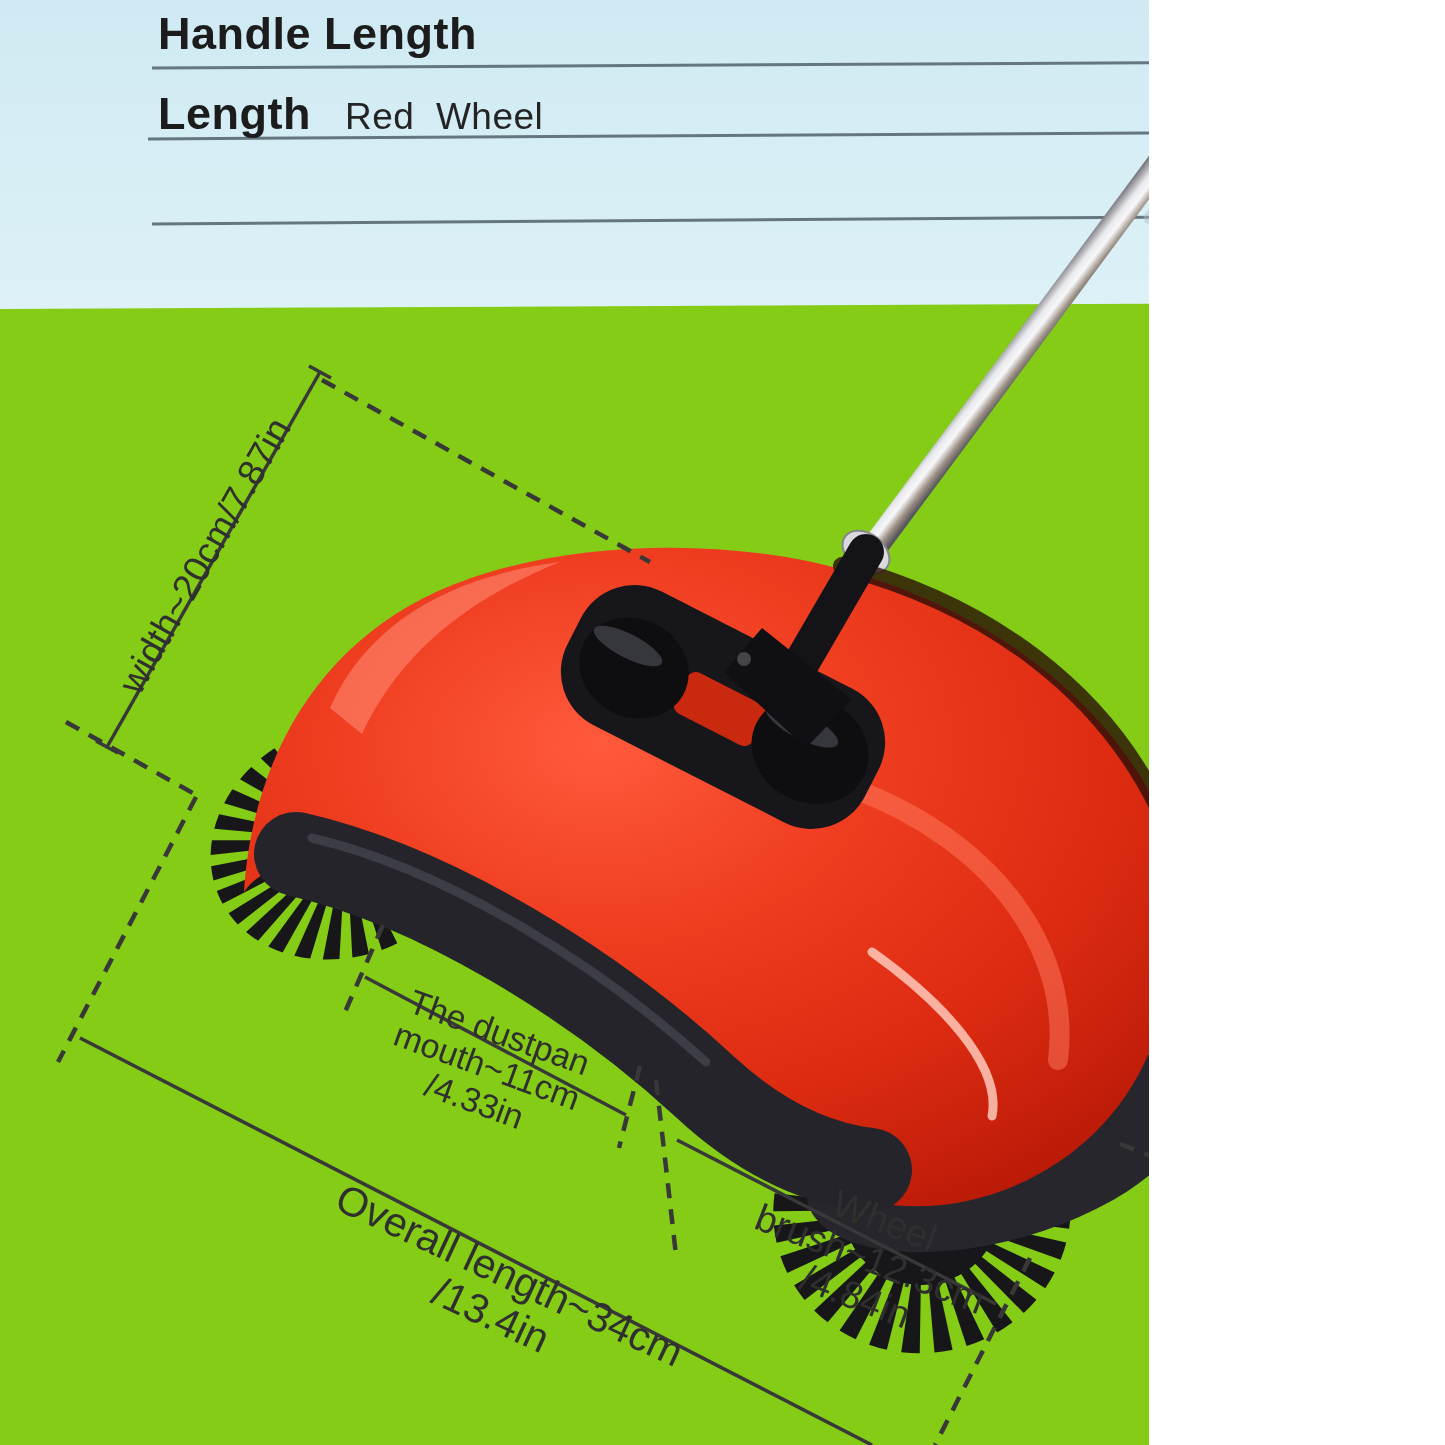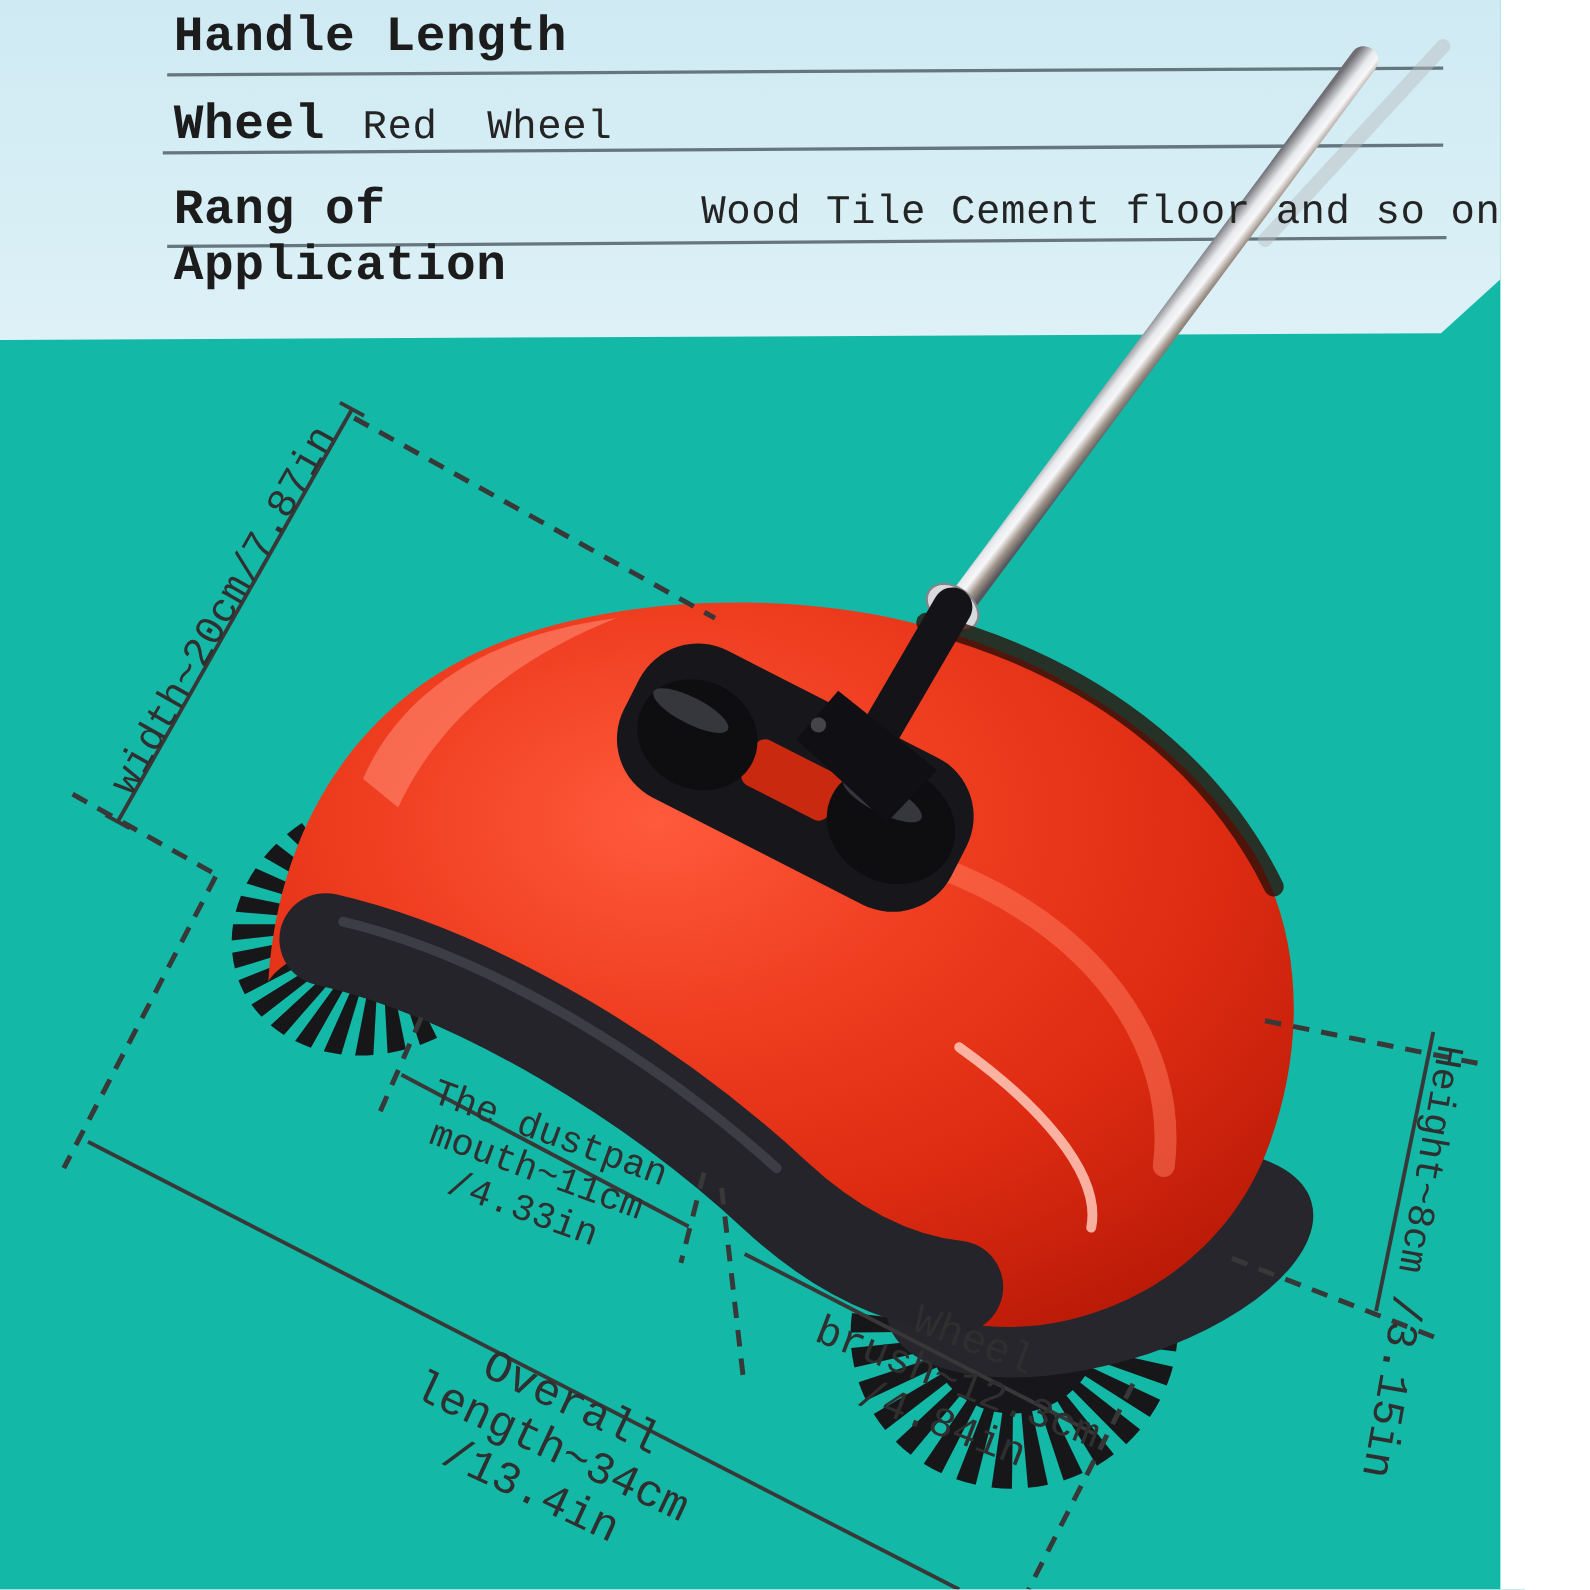--- a/index.html
+++ b/index.html
@@ -1,18 +1,18 @@
 <!DOCTYPE html>
 <html><head>
 <meta charset="utf-8">
 <style>
   html,body{margin:0;padding:0;background:#ffffff;}
   .canvas{
-    position:relative;width:1364px;height:1445px;overflow:hidden;
-    background:#14b8a6;font-family:Liberation Mono, monospace;color:#222;
+    position:relative;width:1149px;height:1445px;overflow:hidden;
+    background:#84cc16;font-family:Liberation Sans, sans-serif;color:#222;
   }
   .canvas svg{position:absolute;left:0;top:0;}
   .spec-row{position:absolute;display:flex;align-items:baseline;left:158px;}
   .spec-label{font-weight:700;font-size:45px;color:#1c1c1c;letter-spacing:.5px;}
   .spec-value{font-size:37px;color:#242424;margin-left:34px;white-space:pre;letter-spacing:.5px;}
   .row-1{top:8px;}
   .row-2{top:88px;}
   .row-3{top:166px;}
   .annot{position:absolute;color:#2f2f2f;line-height:1.07;text-align:center;}
   .annot span{display:block;}
@@ -127,26 +127,22 @@
         <line x1="1150" y1="928" x2="1350" y2="968"></line>
         <line x1="1120" y1="1144" x2="1310" y2="1218"></line>
       </g>
     </g>
   </svg>
 
   <div class="spec-row row-1">
     <span class="spec-label">Handle Length</span>
   </div>
   <div class="spec-row row-2">
-    <span class="spec-label">Wheel</span>
+    <span class="spec-label">Length</span>
     <span class="spec-value">Red  Wheel</span>
-  </div>
-  <div class="spec-row row-3">
-    <span class="spec-label">Rang of Application</span>
-    <span class="spec-value">Wood Tile Cement floor and so on</span>
   </div>
 
   <div class="annot annot-width">width~20cm/7.87in</div>
 
   <div class="annot annot-dustpan">
     <span>The dustpan</span>
     <span>mouth~11cm</span>
     <span>/4.33in</span>
   </div>
 

